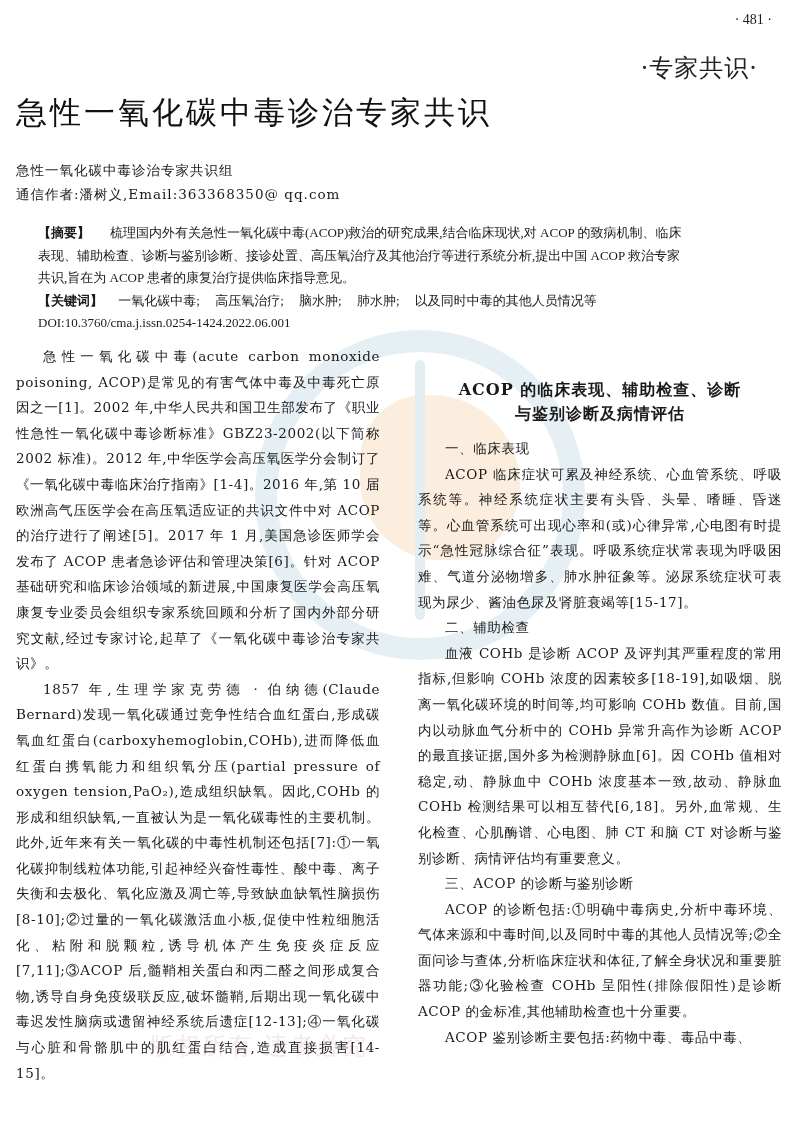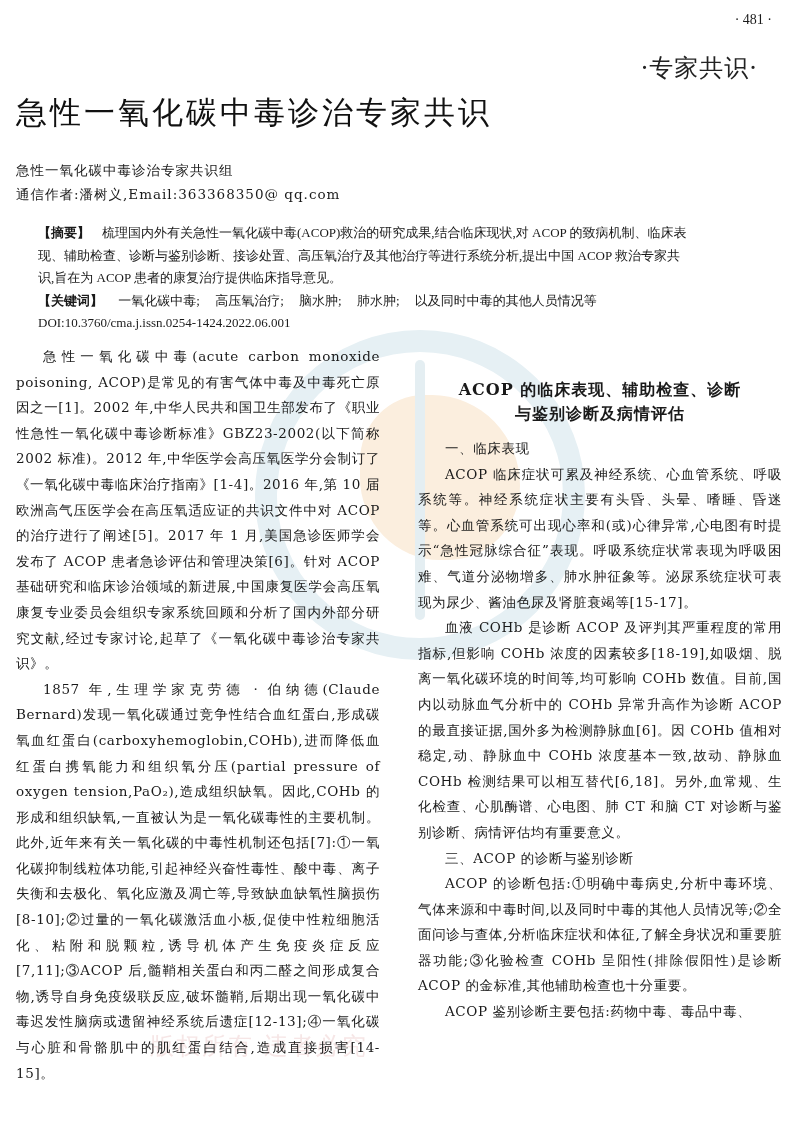--- a/index.html
+++ b/index.html
@@ -37,21 +37,21 @@
     position: absolute; left: 16px; top: 92px;
     font-family: "DejaVu Serif", serif; font-size: 31px; letter-spacing: 3px; color: #111;
     margin: 0; font-weight: normal;
   }
   .authors { position: absolute; left: 16px; top: 158px; font-size: 13.5px; line-height: 24px; letter-spacing: 1px; }
   .abstract {
     position: absolute; left: 10px; top: 222px; width: 680px;
     font-family: "Liberation Serif", serif; font-size: 13px; line-height: 22.5px;
   }
   .abstract p { margin: 0; }
-  .abstract .label { font-weight: bold; margin-right: 12px; }
+  .abstract .label { font-weight: bold; margin-right: 20px; }
   .abstract .indent { padding-left: 28px; }
   .abstract .kw span { margin-right: 12px; }
   .col {
     position: absolute; top: 344px; width: 364px;
     font-family: "DejaVu Serif", serif; font-size: 13.5px; line-height: 25.6px;
     text-align: justify; letter-spacing: 0.6px;
   }
   .col.left { left: 16px; }
   .col.right { left: 418px; }
   .col p { margin: 0; text-indent: 2em; }
@@ -105,17 +105,18 @@
 
 </div>
 
 <div class="col right">
   <h2 class="gap-top">
     <span>ACOP 的临床表现、辅助检查、诊断</span><br>
     <span>与鉴别诊断及病情评估</span>
   </h2>
   <h3>一、临床表现</h3>
   <p>ACOP 临床症状可累及神经系统、心血管系统、呼吸系统等。神经系统症状主要有头昏、头晕、嗜睡、昏迷等。心血管系统可出现心率和(或)心律异常,心电图有时提示“急性冠脉综合征”表现。呼吸系统症状常表现为呼吸困难、气道分泌物增多、肺水肿征象等。泌尿系统症状可表现为尿少、酱油色尿及肾脏衰竭等[15-17]。</p>
+  <h3>二、辅助检查</h3>
   <p>血液 COHb 是诊断 ACOP 及评判其严重程度的常用指标,但影响 COHb 浓度的因素较多[18-19],如吸烟、脱离一氧化碳环境的时间等,均可影响 COHb 数值。目前,国内以动脉血气分析中的 COHb 异常升高作为诊断 ACOP 的最直接证据,国外多为检测静脉血[6]。因 COHb 值相对稳定,动、静脉血中 COHb 浓度基本一致,故动、静脉血 COHb 检测结果可以相互替代[6,18]。另外,血常规、生化检查、心肌酶谱、心电图、肺 CT 和脑 CT 对诊断与鉴别诊断、病情评估均有重要意义。</p>
   <h3>三、ACOP 的诊断与鉴别诊断</h3>
   <p>ACOP 的诊断包括:①明确中毒病史,分析中毒环境、气体来源和中毒时间,以及同时中毒的其他人员情况等;②全面问诊与查体,分析临床症状和体征,了解全身状况和重要脏器功能;③化验检查 COHb 呈阳性(排除假阳性)是诊断 ACOP 的金标准,其他辅助检查也十分重要。</p>
   <p>ACOP 鉴别诊断主要包括:药物中毒、毒品中毒、</p>
 </div>
 
 </body></html>

